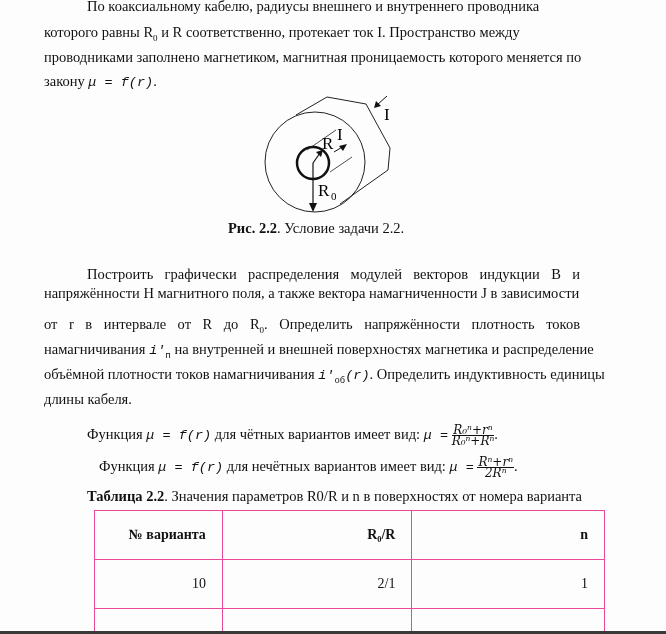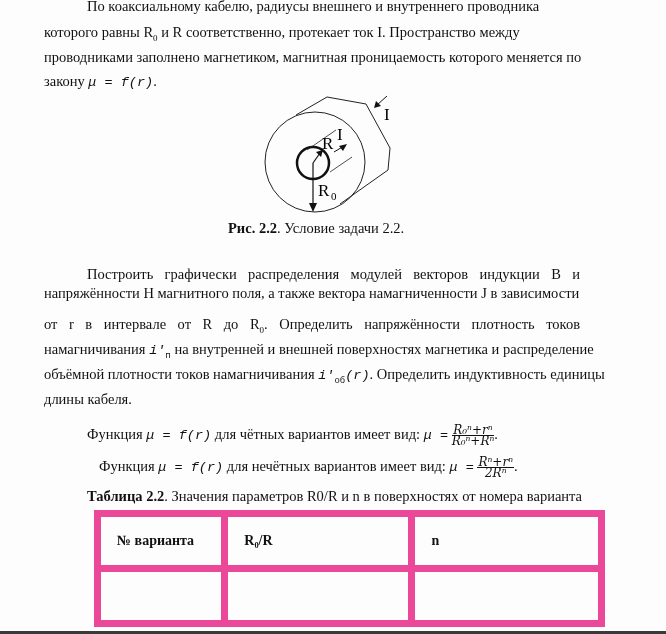--- a/index.html
+++ b/index.html
@@ -15,21 +15,21 @@
   .math { font-family: Liberation Mono, monospace; font-style: italic; font-size: 13.5px; }
   .frac { display: inline-block; vertical-align: middle; text-align: center; font-size: 12px; line-height: 10px; font-family: "DejaVu Serif", serif; font-style: italic; }
   .frac .num { display: block; border-bottom: 1px solid #111; padding: 0 1px; }
   .frac .den { display: block; }
   sub, sup { font-size: 9px; }
   #figure { position: absolute; left: 230px; top: 90px; }
   table#params {
     position: absolute; left: 94px; top: 510px; width: 511px;
     border-collapse: collapse; font-family: "Liberation Serif", serif; font-size: 14px;
   }
-  #params th, #params td { border: 7px solid #ec4899; text-align: left; padding: 16px; height: 16px; line-height: 16px; }
+  #params th, #params td { border: 1px solid #ec4899; text-align: right; padding: 16px; height: 16px; line-height: 16px; }
   #params th { font-weight: bold; }
   #params col.c1 { width: 128px; } #params col.c2 { width: 190px; } #params col.c3 { width: 193px; }
   #bottombar { position: absolute; left: 0; top: 631px; width: 666px; height: 3px; background: #3a3a3a; }
 </style>
 </head>
 <body>
 
 <div class="line" style="left:87px; top:-3px;">По коаксиальному кабелю, радиусы внешнего и внутреннего проводника</div>
 <div class="line" style="left:44px; top:23px;"><span>которого равны </span><span class="it"><span>R</span><sub>0</sub></span><span> и </span><span class="it">R</span><span> соответственно, протекает ток </span><span class="it">I</span><span>. Пространство между</span></div>
 <div class="line" style="left:44px; top:48px;">проводниками заполнено магнетиком, магнитная проницаемость которого меняется по</div>
@@ -76,19 +76,24 @@
     </colgroup>
   <thead>
     <tr>
       <th>№ варианта</th>
       <th>R₀/R</th>
       <th>n</th>
     </tr>
   </thead>
   <tbody>
     <tr>
+        <td>10</td>
+        <td>2/1</td>
+        <td>1</td>
+      </tr>
+    <tr>
         <td></td>
         <td></td>
         <td></td>
       </tr>
   </tbody>
 </table>
 <div id="bottombar"></div>
 
 </body></html>

